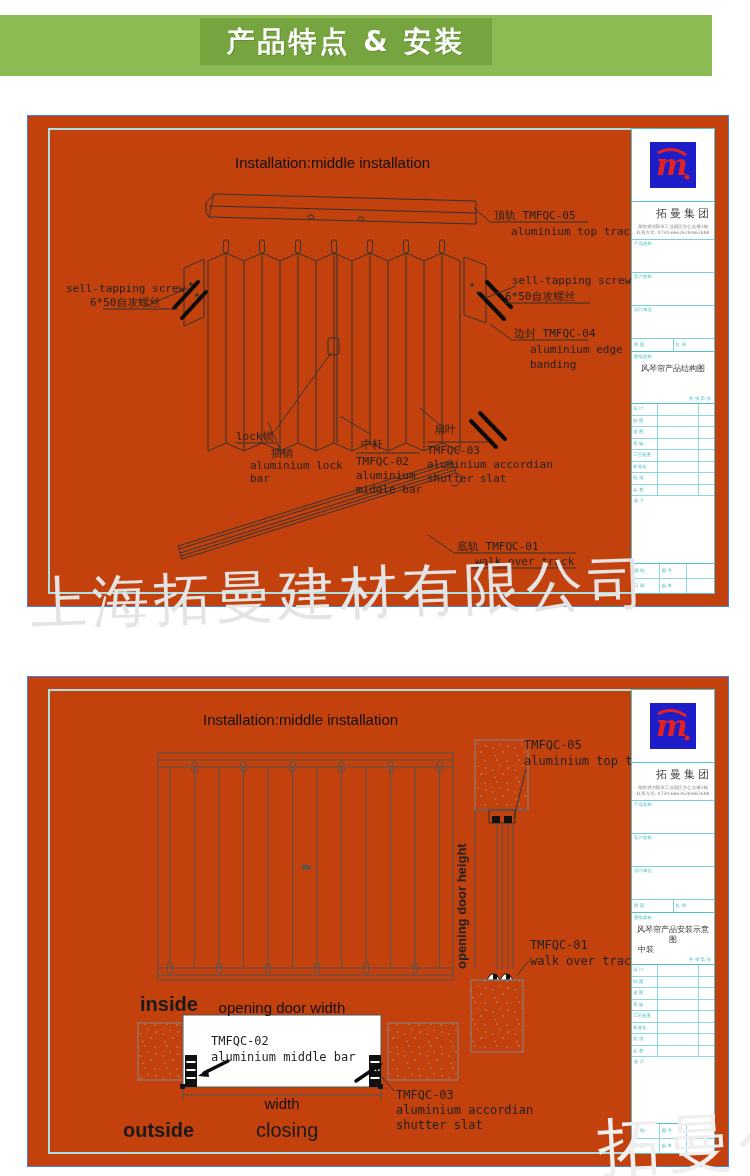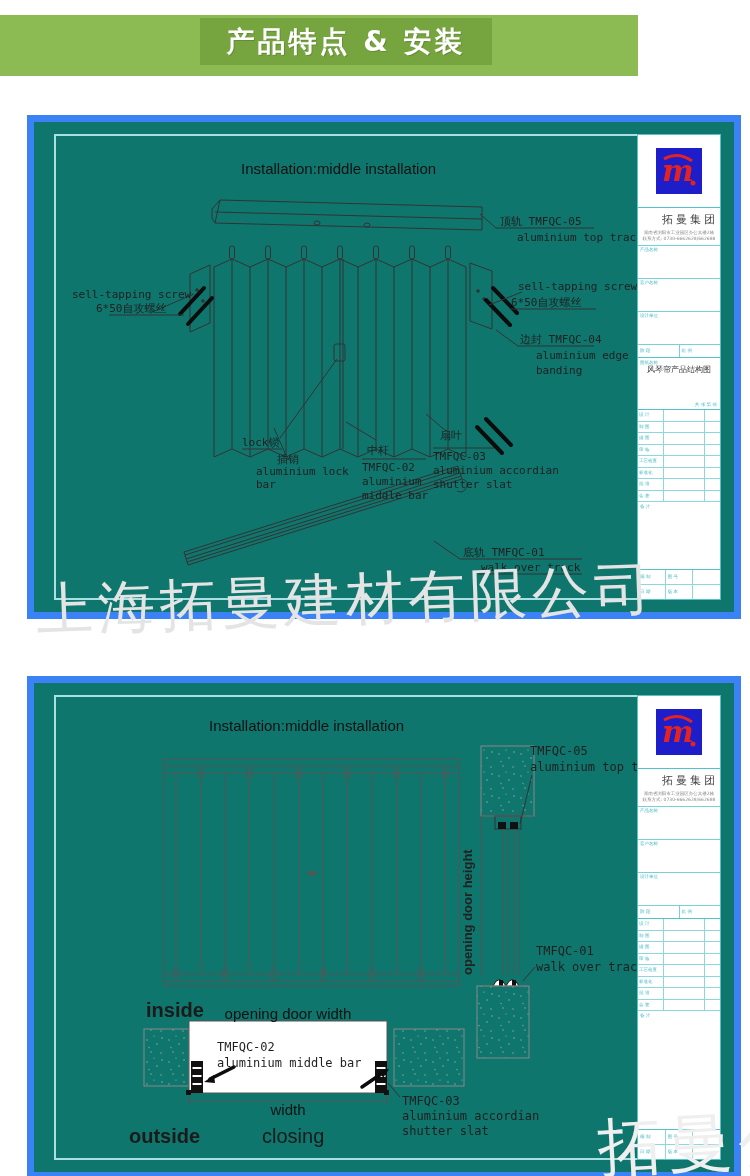--- a/index.html
+++ b/index.html
@@ -1,45 +1,45 @@
 <!DOCTYPE html>
 <html><head>
 <meta charset="utf-8">
 <style>
   html,body{margin:0;padding:0;}
   body{width:750px;height:1176px;position:relative;background:#fff;overflow:hidden;
        font-family:"Liberation Sans",sans-serif;}
   
-  .band{position:absolute;left:0;top:15px;width:638px;height:61px;background:#8cba53;}
+  .band{position:absolute;left:0;top:15px;width:712px;height:61px;background:#8cba53;}
   .band-box{position:absolute;left:200px;top:3px;width:292px;height:47px;background:#76a43e;
             display:flex;align-items:center;justify-content:center;}
   .band-title{color:#fff;font-size:28px;font-weight:bold;letter-spacing:3px;
               font-family:"DejaVu Sans",sans-serif;text-shadow:1px 1px 0 rgba(0,0,0,.15);}
   
-  .panel{position:absolute;left:27px;width:700px;border:7px solid #3b82f6;background:#0f766e;}
+  .panel{position:absolute;left:27px;width:700px;border:1px solid #3b82f6;background:#c2410c;}
   #panel1{top:115px;height:490px;}
   #panel2{top:676px;height:489px;}
   .inner-frame{position:absolute;left:20px;top:12px;right:13px;bottom:12px;
                border:2px solid #aadfe4;}
   .draw-svg{position:absolute;left:0;top:0;}
   
   .tblock{position:absolute;right:13px;top:12px;bottom:12px;width:84px;
           border:1.5px solid #53c3cb;background:#fff;display:flex;flex-direction:column;
           font-family:"DejaVu Sans",sans-serif;box-sizing:border-box;}
   .tb-logo{height:72px;display:flex;align-items:center;justify-content:center;}
   .tb-company{border-top:1.5px solid #53c3cb;padding:4px 2px 3px;text-align:center;}
   .tb-cname{font-size:11px;letter-spacing:3px;color:#444;font-family:"DejaVu Serif",serif;margin-bottom:3px;text-align:right;}
   .tb-addr{font-size:4.5px;line-height:6px;color:#888;white-space:nowrap;overflow:hidden;}
   .tb-field{border-top:1px solid #79d0d6;height:33px;padding:1px 2px;font-size:4.5px;color:#3fb9c2;box-sizing:border-box;}
   .tb-stage{border-top:1px solid #79d0d6;height:13px;display:flex;font-size:4.5px;color:#3fb9c2;box-sizing:border-box;}
   .tb-stage span{flex:1;padding-left:2px;line-height:12px;}
   .tb-stage span:first-child{border-right:1px solid #79d0d6;}
   .tb-dtitle{border-top:1.5px solid #53c3cb;height:52px;padding:2px;position:relative;box-sizing:border-box;}
   .tb-dlabel{font-size:4.5px;color:#3fb9c2;}
-  .tb-dtext{font-size:8px;color:#333;text-align:center;line-height:10px;}
+  .tb-dtext{font-size:8px;color:#333;text-align:center;margin-top:5px;line-height:10px;}
   .tb-sheet{position:absolute;right:3px;bottom:2px;font-size:4.5px;color:#3fb9c2;}
   .tb-table{border-top:1.5px solid #53c3cb;}
   .tb-row{display:flex;height:11.5px;border-bottom:1px solid #8ed8dd;box-sizing:border-box;}
   .tb-c1{width:24px;border-right:1px solid #8ed8dd;font-size:4.5px;color:#3fb9c2;
          padding-left:1px;line-height:10px;white-space:nowrap;overflow:hidden;}
   .tb-c2{flex:1;border-right:1px solid #8ed8dd;}
   .tb-c3{width:15px;}
   .tb-note{flex:1;font-size:4.5px;color:#3fb9c2;padding:2px;}
   .tb-bottom{border-top:1.5px solid #53c3cb;height:30px;display:flex;flex-direction:column;box-sizing:border-box;}
   .tb-brow{flex:1;display:flex;border-bottom:1px solid #8ed8dd;box-sizing:border-box;}
@@ -404,20 +404,26 @@
       <div class="tb-addr">湖南省浏阳市工业园区办公大楼2栋</div>
       <div class="tb-addr">联系方式: 0730-6662628/662688</div>
     </div>
     <div class="tb-field"><span>产品名称</span></div>
     <div class="tb-field"><span>客户名称</span></div>
     <div class="tb-field"><span>设计单位</span></div>
     <div class="tb-stage">
       <span>阶 段</span>
         <span>比 例</span>
     </div>
+    <div class="tb-dtitle">
+      <div class="tb-dlabel">图纸名称</div>
+      <div class="tb-dtext">风琴帘产品安装示意图</div>
+      <div class="tb-dtext" style="margin-top:0;text-align:left;padding-left:4px;">中装</div>
+      <div class="tb-sheet">共 张  第 张</div>
+    </div>
     <div class="tb-table">
       <div class="tb-row">
           <span class="tb-c1">设 计</span>
           <span class="tb-c2"></span>
           <span class="tb-c3"></span>
         </div>
       <div class="tb-row">
           <span class="tb-c1">制 图</span>
           <span class="tb-c2"></span>
           <span class="tb-c3"></span>

